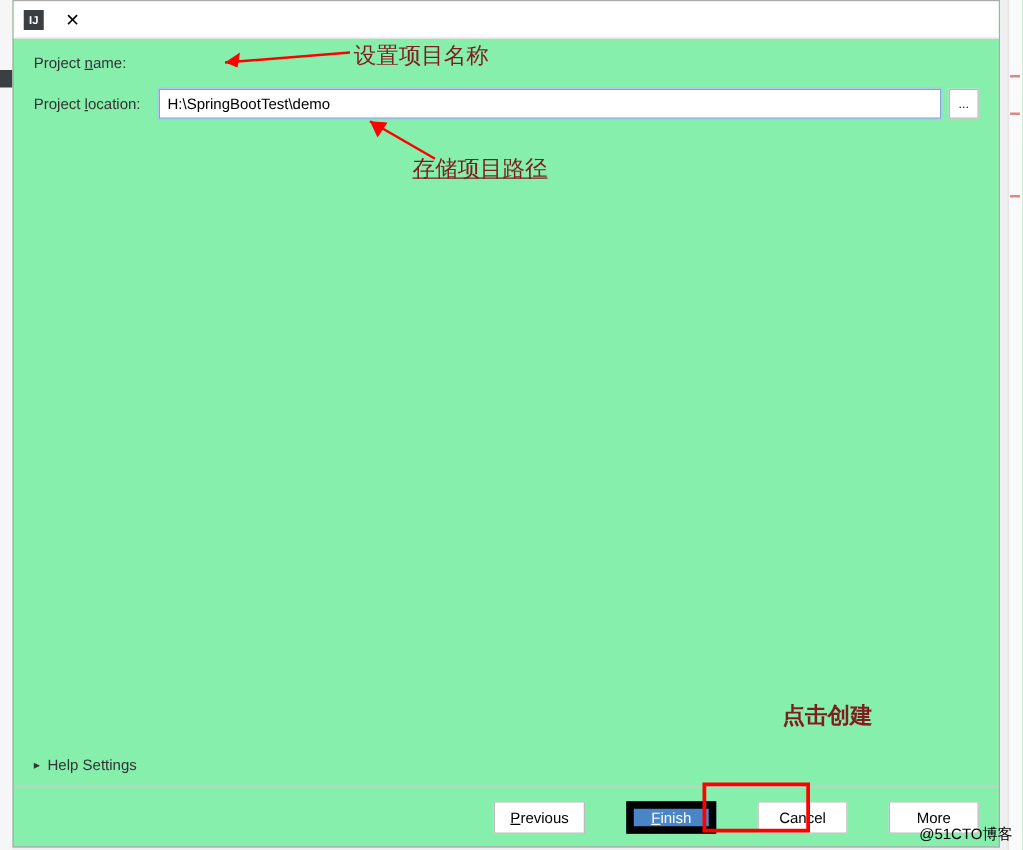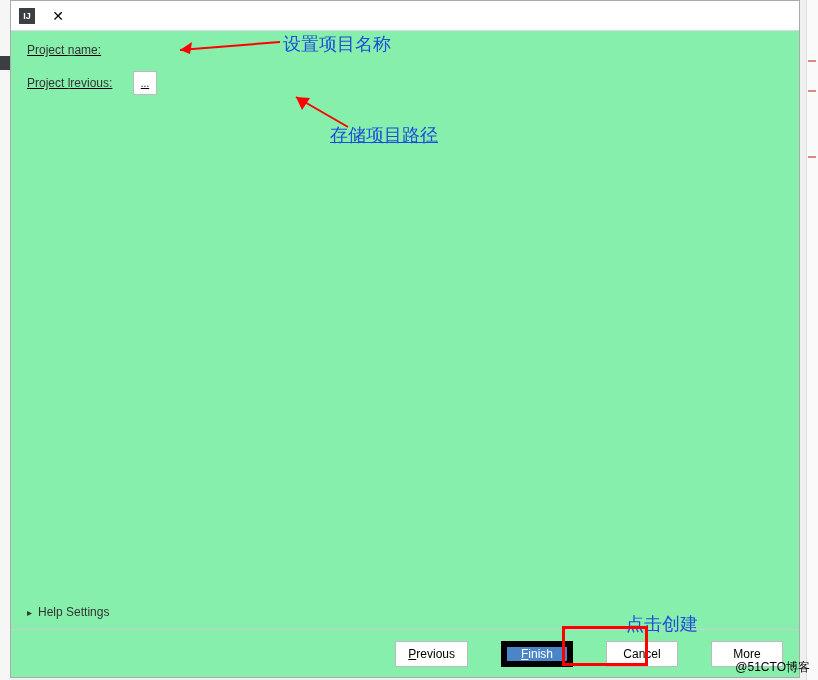--- a/index.html
+++ b/index.html
@@ -53,21 +53,20 @@
       display: flex;
       align-items: center;
       justify-content: center;
       font-size: 14px;
       cursor: pointer;
     }
     .content {
       flex: 1;
       padding: 12px 16px;
       position: relative;
-      text-decoration: underline;
     }
     .form-row {
       display: flex;
       align-items: center;
       margin-bottom: 14px;
     }
     .form-label {
       width: 100px;
       font-size: 12px;
       color: #333;
@@ -137,21 +136,21 @@
       border: 6px solid #000000;
       color: #fff;
     }
     .finish-highlight {
       position: absolute;
       border: 3px solid #ff0000;
       pointer-events: none;
     }
     .annotation {
       position: absolute;
-      color: #1d4ed8;
+      color: #7f1d1d;
       font-size: 18px;
       font-family: "Microsoft YaHei", sans-serif;
       pointer-events: none;
     }
     .arrow-svg {
       position: absolute;
       pointer-events: none;
     }
     .watermark {
       position: absolute;
@@ -216,22 +215,23 @@
   <div class="content">
 
     <div class="form-row">
       <label class="form-label">
         <span>Project </span><span class="mnemonic">n</span><span>ame:</span>
       </label>
     </div>
 
     <div class="form-row">
       <label class="form-label">
-        <span>Project </span><span class="mnemonic">l</span><span>revious:</span>
+        <span>Project </span><span class="mnemonic">l</span><span>ocation:</span>
       </label>
+      <input class="form-input focused" type="text" value="H:\SpringBootTest\demo" style="">
       <button class="browse-btn">...</button>
     </div>
 
     <div class="more-settings">
       <span class="chev">▸</span>
       <span>Help Settings</span>
     </div>
 
   </div>
 
@@ -253,17 +253,17 @@
   <polygon points="10,20 22,12 20,24" fill="#ff0000"></polygon>
 </svg>
 <div class="annotation" style="left:283px; top:32px;">设置项目名称</div>
 
 <svg class="arrow-svg" style="left:288px; top:92px;" width="70" height="40">
   <line x1="60" y1="35" x2="8" y2="5" stroke="#ff0000" stroke-width="2"></line>
   <polygon points="8,5 22,6 14,18" fill="#ff0000"></polygon>
 </svg>
 <div class="annotation" style="left:330px; top:123px;text-decoration:underline;">存储项目路径</div>
 
-<div class="annotation" style="left:626px; top:612px;">点击创建</div>
+<div class="annotation" style="left:626px; top:560px;font-weight:bold;">点击创建</div>
 
 <div class="finish-highlight" style="left:562px; top:626px; width:86px; height:40px;"></div>
 
 <div class="watermark">@51CTO博客</div>
 
 </body></html>

